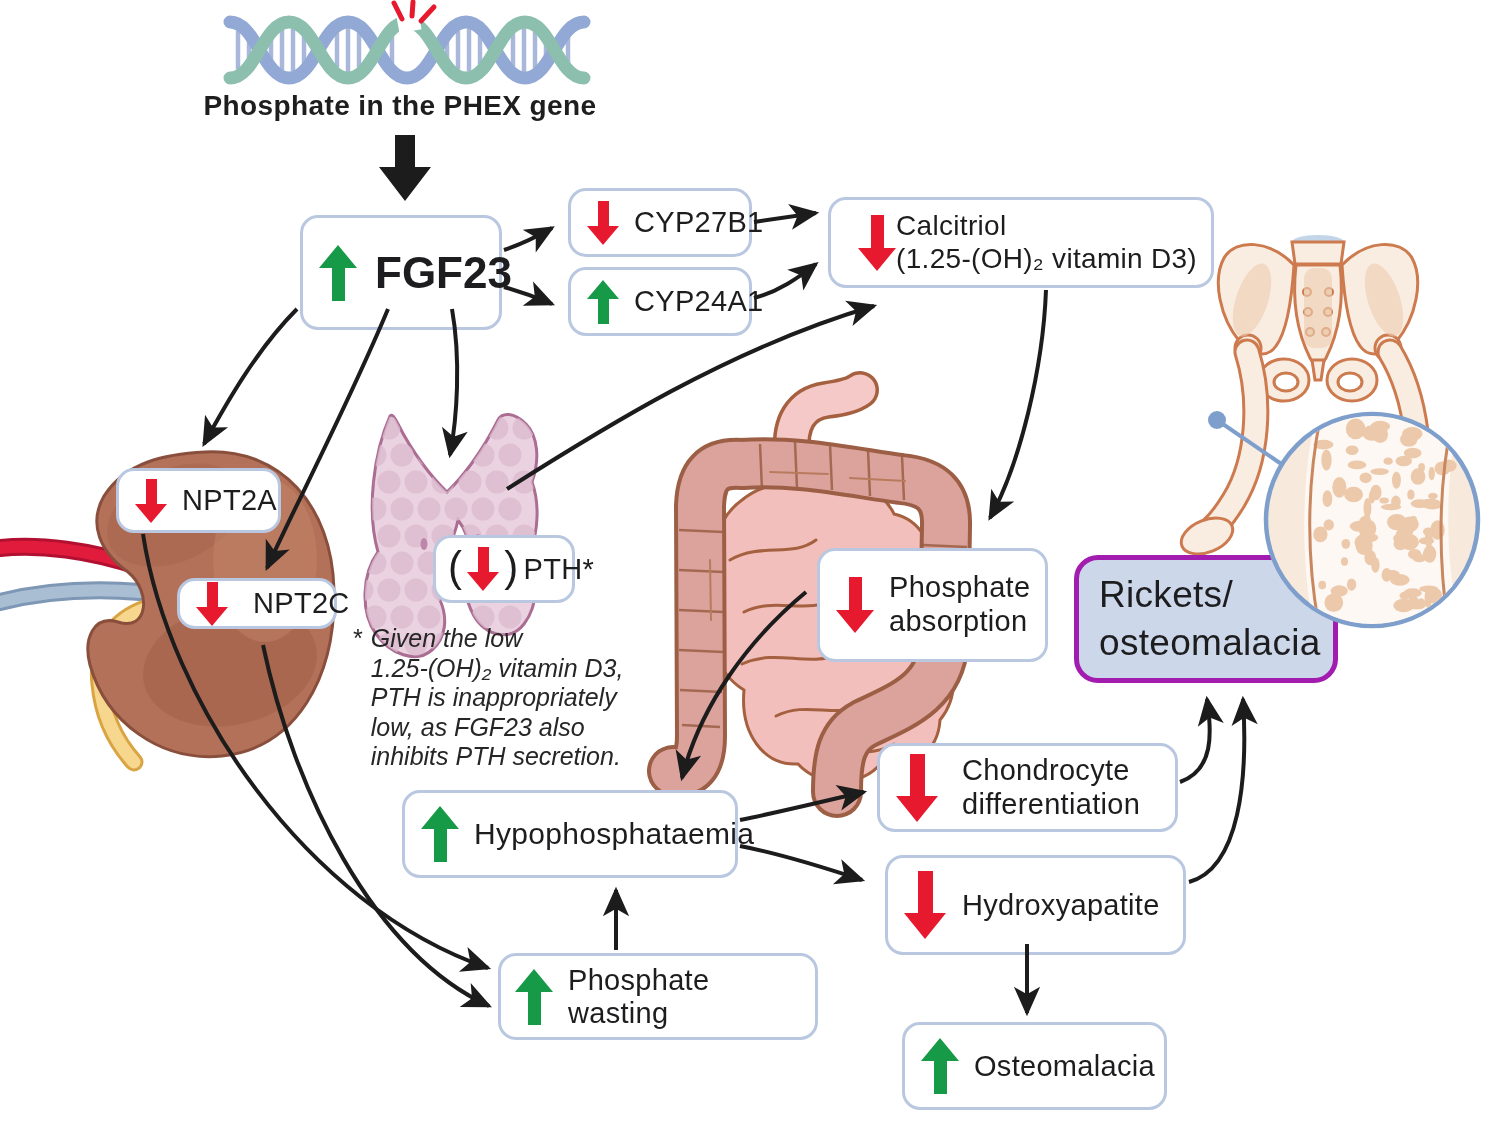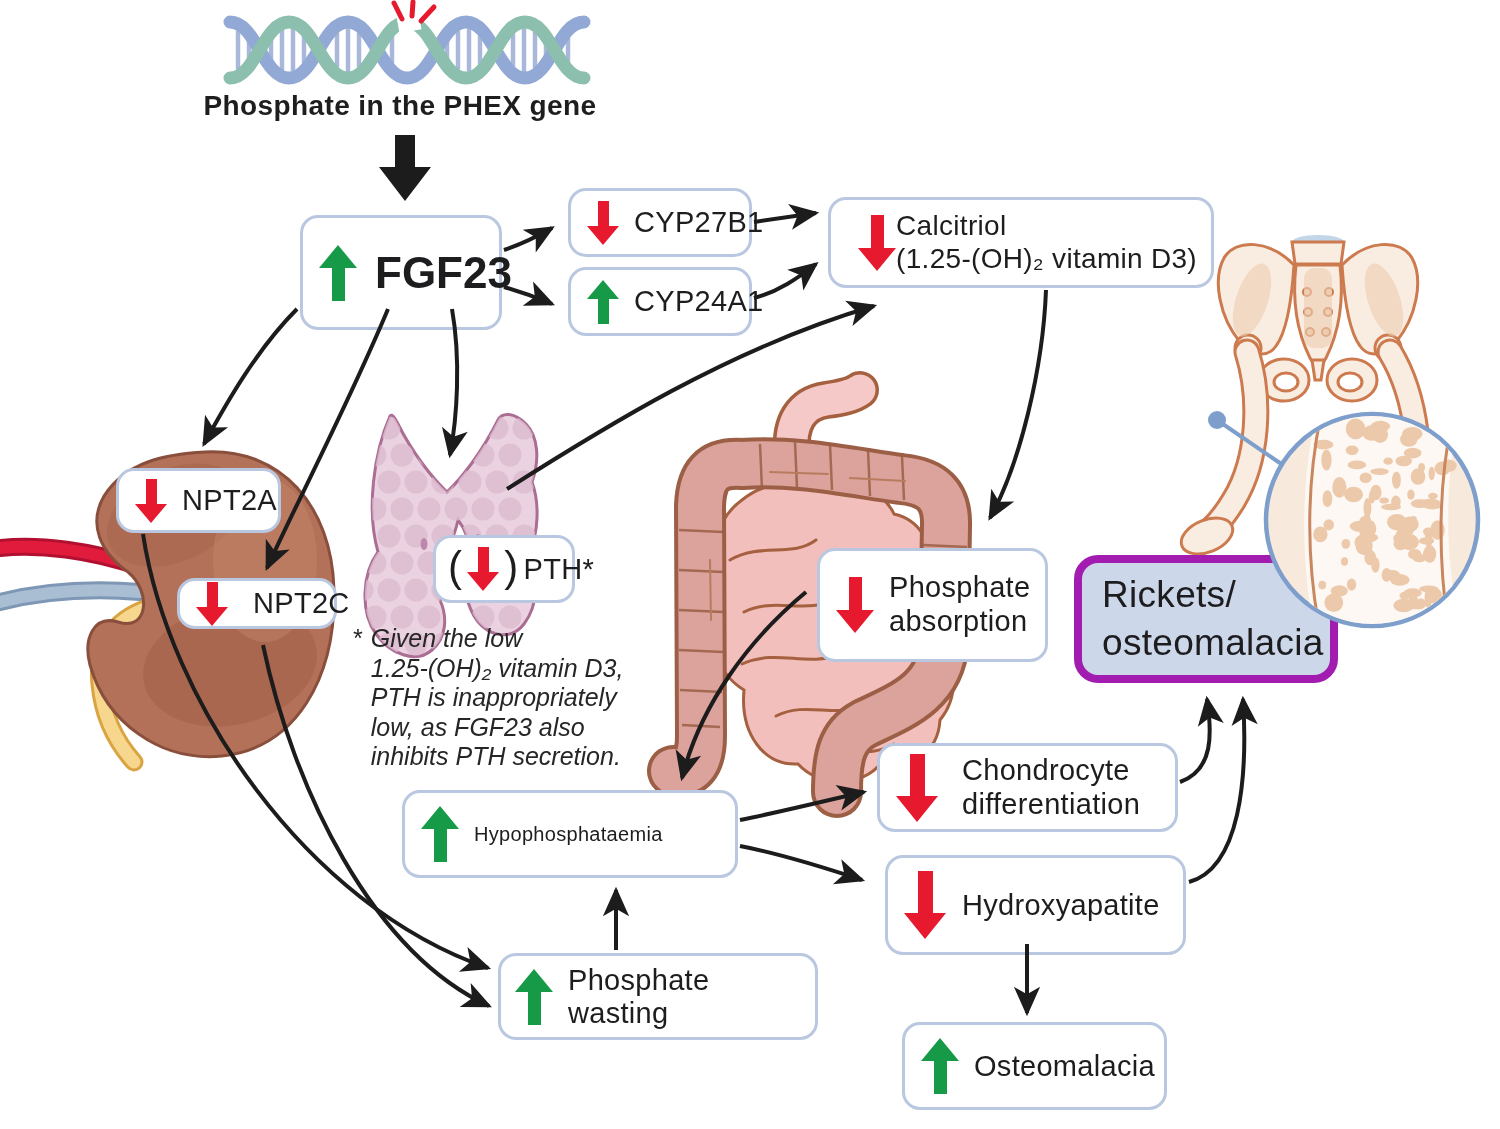--- a/index.html
+++ b/index.html
@@ -19,21 +19,21 @@
   .glyph.up .head{border-left:var(--hw) solid transparent;border-right:var(--hw) solid transparent;border-bottom:var(--hh) solid var(--c);}
   .glyph.down .head{border-left:var(--hw) solid transparent;border-right:var(--hw) solid transparent;border-top:var(--hh) solid var(--c);}
   .glyph .shaft{width:var(--sw);height:var(--sh);background:var(--c);}
   .g-s{--hw:16px;--hh:19px;--sw:11px;--sh:25px;}
   .g-m{--hw:19px;--hh:23px;--sw:13px;--sh:33px;}
   .g-l{--hw:21px;--hh:26px;--sw:15px;--sh:42px;}
   .green{--c:#169a47;}
   .red{--c:#e6192e;}
   #box-fgf23{font-weight:bold;font-size:44px;letter-spacing:0;gap:18px;}
   #box-calcitriol{font-size:28px;gap:0;padding:0 14px;justify-content:flex-end;}
-  #box-rickets{background:#cdd7ea;border:8px solid #a21caf;border-radius:24px;
+  #box-rickets{background:#cdd7ea;border:5px solid #a21caf;border-radius:24px;
                font-size:37px;padding:0 20px;}
   #box-rickets .lines{line-height:1.3;}
   #box-pth{gap:5px;padding:0 12px;}
   .paren{font-size:42px;font-weight:400;line-height:1;transform:translateY(-2px);}
   #box-wasting{padding:0 14px;}
   #title{position:absolute;left:150px;top:90px;width:500px;text-align:center;
          font-weight:bold;font-size:28px;letter-spacing:.4px;}
   #footnote{position:absolute;left:352px;top:624px;width:310px;font-style:italic;
             font-size:25px;line-height:1.18;display:flex;gap:9px;color:#262626;}
   #footnote .fn-lines{display:flex;flex-direction:column;}
@@ -349,21 +349,21 @@
       </span>
     </div>
 
     <div class="node" id="box-rickets" style="left:1074px;top:555px;width:264px;height:128px;">
       <span class="lines">
         <span>Rickets/</span>
         <span>osteomalacia</span>
       </span>
     </div>
 
-    <div class="node" style="left:402px;top:790px;width:336px;height:88px;font-size:20px;">
+    <div class="node" style="left:402px;top:790px;width:336px;height:88px;font-size:30px;">
       <span class="glyph up green g-m">
           <span class="head"></span>
           <span class="shaft"></span>
         </span>
       <span>Hypophosphataemia</span>
     </div>
 
     <div class="node" style="left:877px;top:743px;width:301px;height:89px;gap:24px;">
       <span class="glyph down red g-l">
           <span class="shaft"></span>

